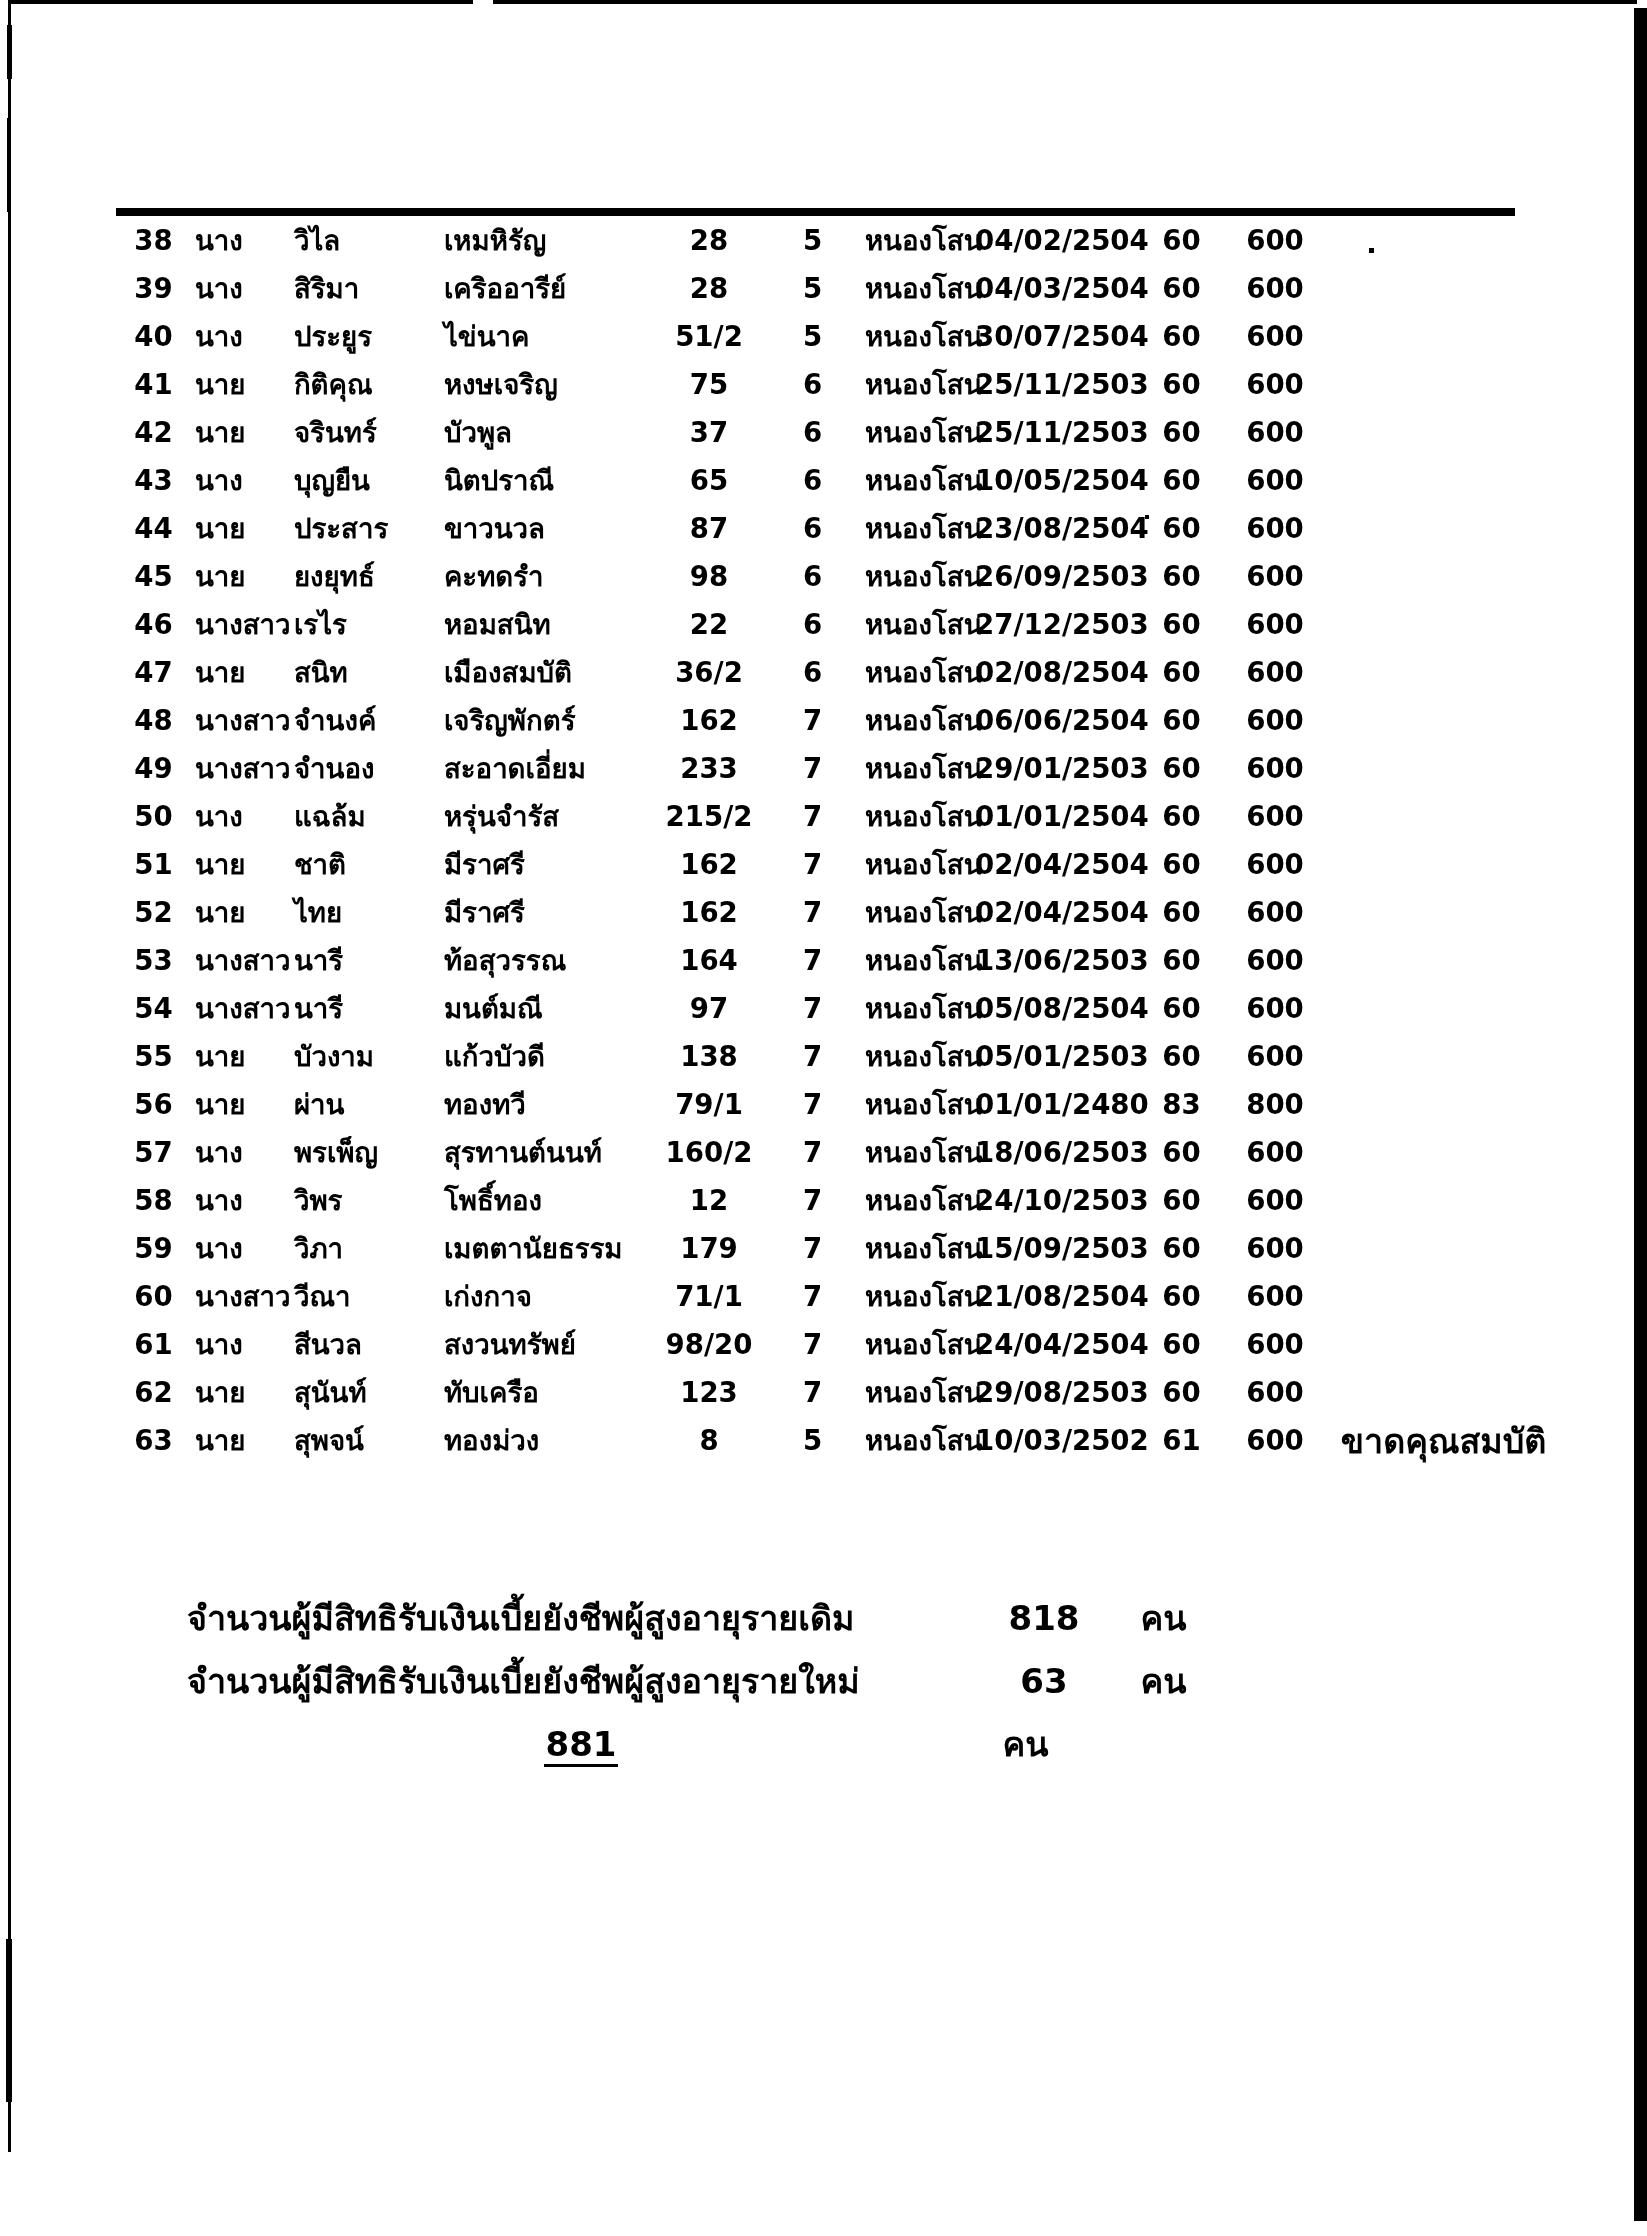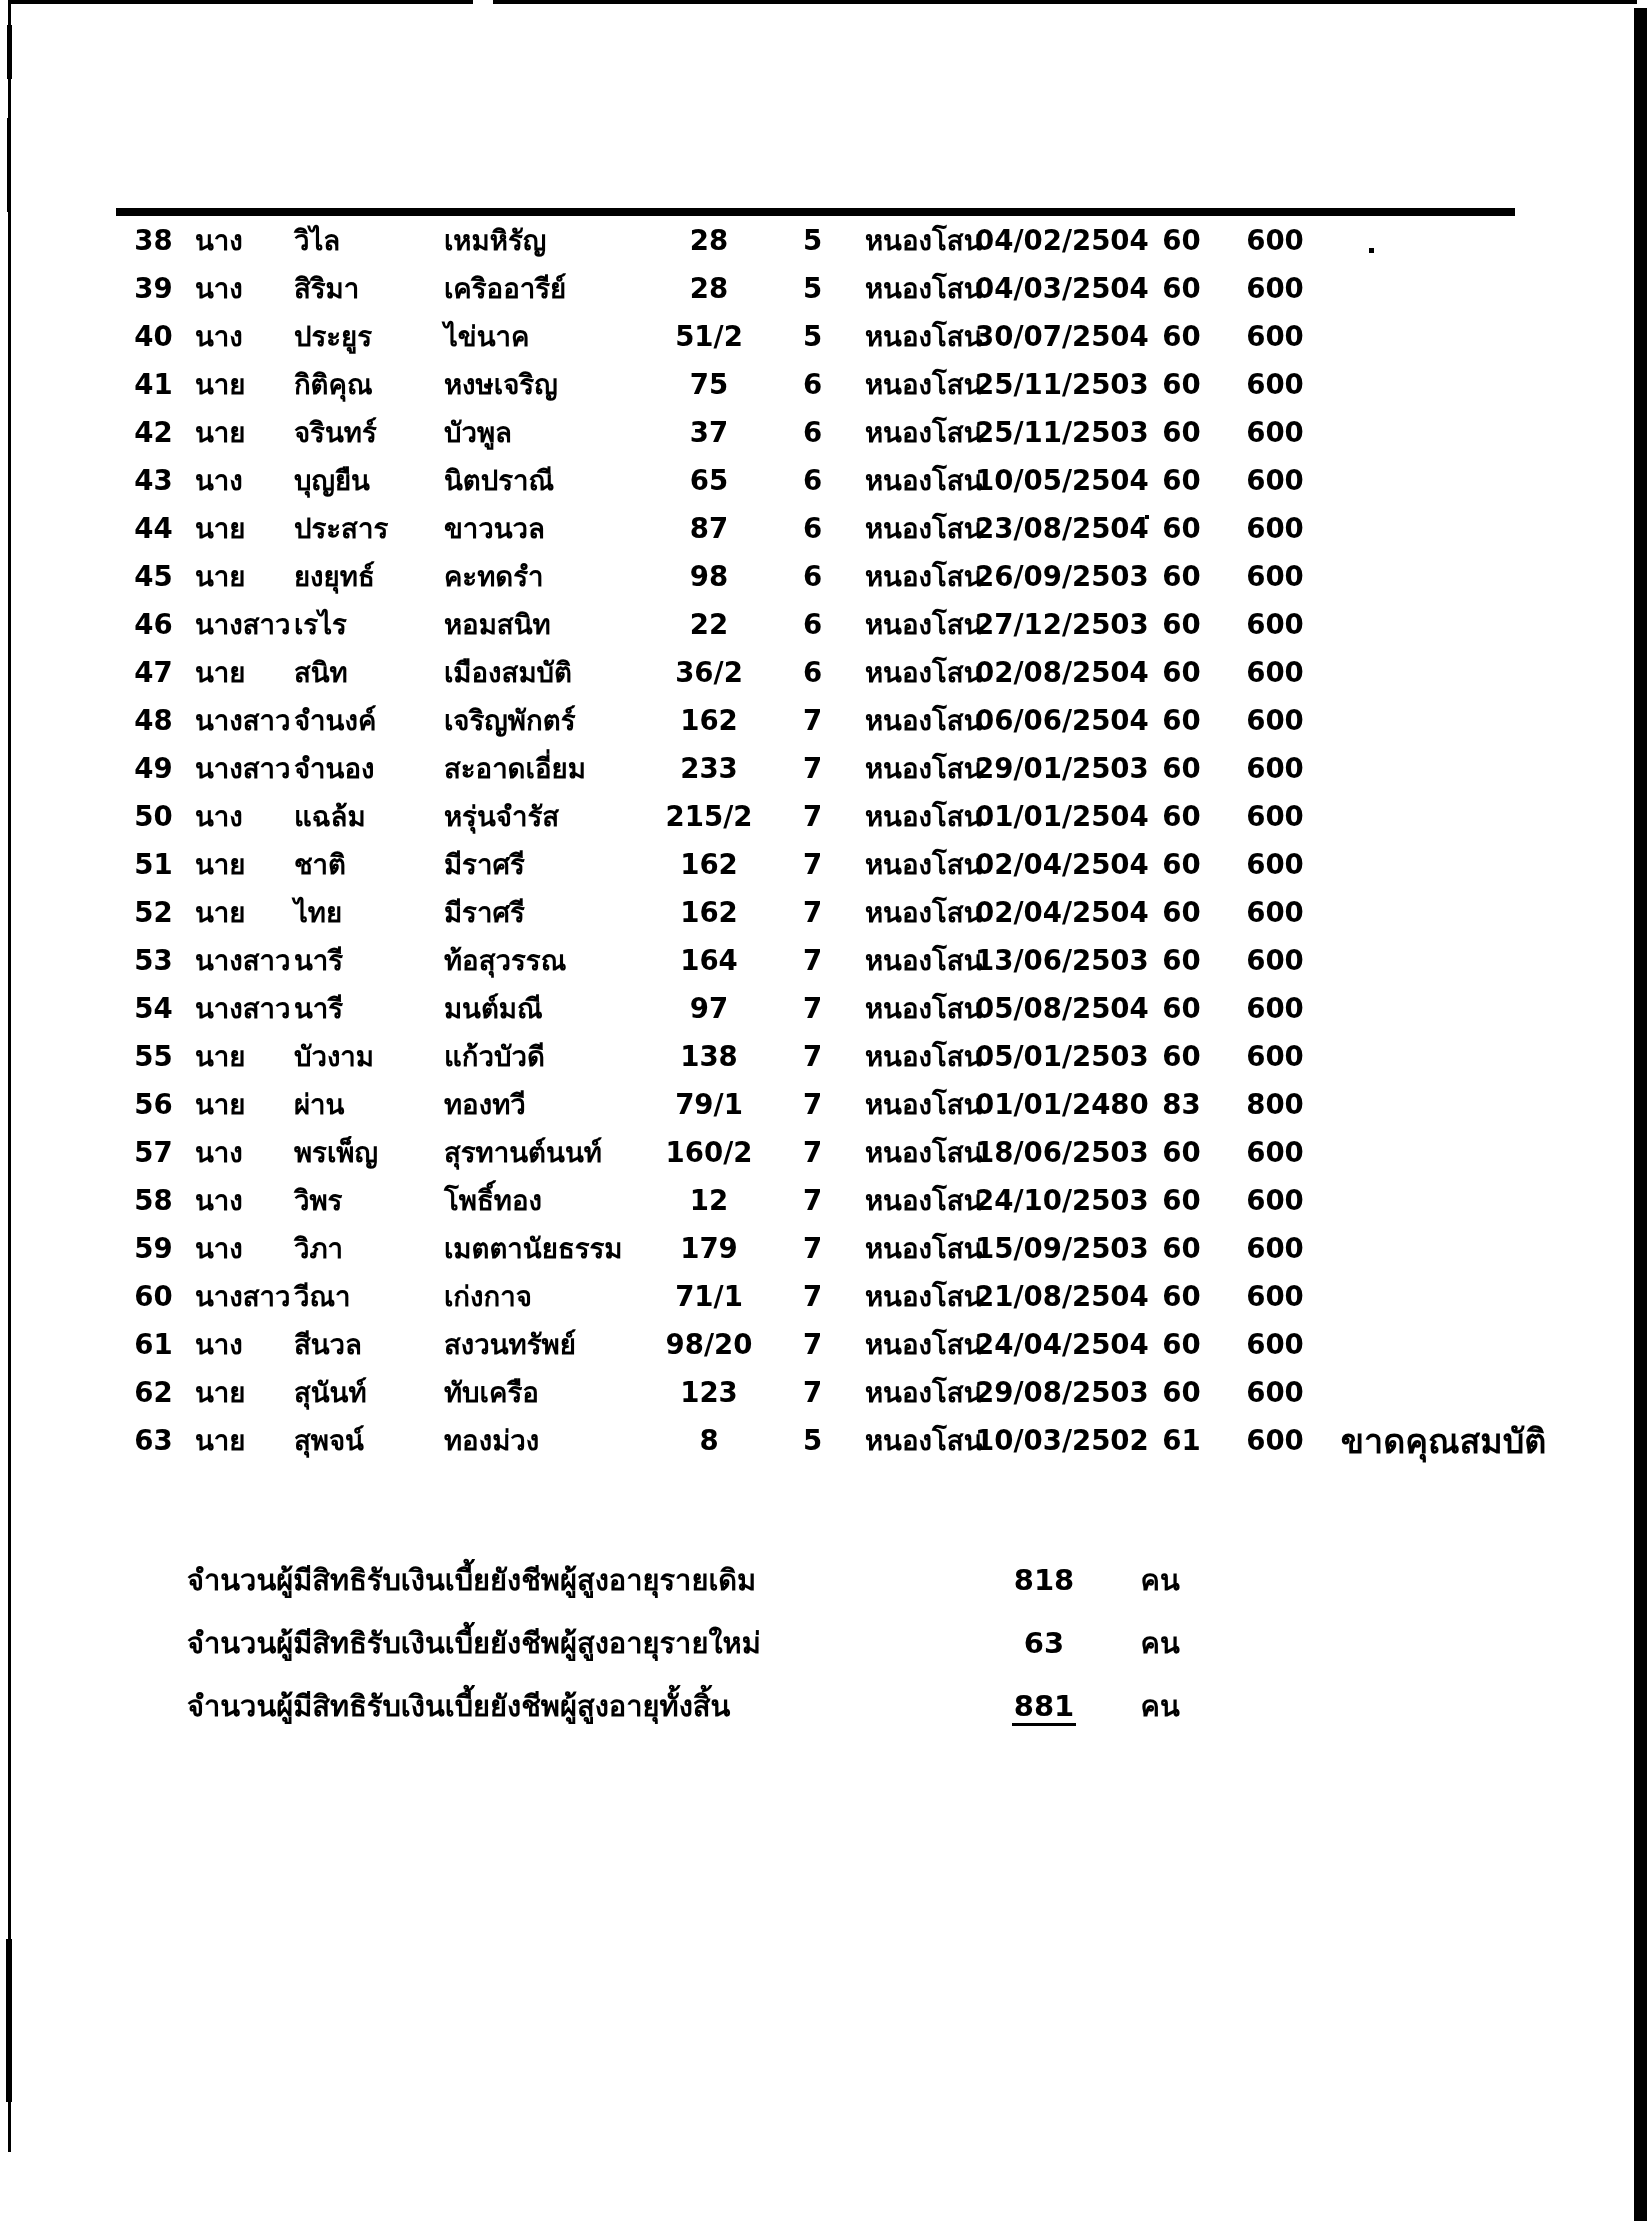--- a/index.html
+++ b/index.html
@@ -25,23 +25,23 @@
   .h-name{grid-column:2 / span 3;text-align:center;}
   .rule{position:absolute;left:116px;top:208px;width:1399px;height:7.9px;background:#000;}
   .tbody{top:217px;grid-auto-rows:48px;font-size:27.6px;font-weight:700;}
   .tbody .cell{line-height:48px;white-space:nowrap;overflow:visible;}
   .c-center{text-align:center;}
   .c-left{text-align:left;padding-left:5.9px;}
   .c-tambon{text-align:left;padding-left:7.9px;}
   .c-remark{text-align:left;padding-left:11.8px;font-size:34px;}
   
   .summary{
-    position:absolute;left:187px;top:1549px;width:1084px;
+    position:absolute;left:187px;top:1587px;width:1084px;
     display:grid;grid-template-columns:788px 138px 99px;grid-auto-rows:63px;
-    font-size:29px;font-weight:600;
+    font-size:34px;font-weight:600;
   }
   .summary .s-label{line-height:63px;white-space:nowrap;}
   .summary .s-value{line-height:63px;text-align:center;}
   .summary .s-unit{line-height:63px;text-align:left;padding-left:27.6px;}
   .summary .emph{font-weight:800;}
   .summary .emph .uval{border-bottom:3px solid #000;padding:0 2px;}
 </style>
 </head>
 <body>
 
@@ -376,19 +376,18 @@
 
   <div class="summary" id="summary">
     <div class="s-label">จำนวนผู้มีสิทธิรับเงินเบี้ยยังชีพผู้สูงอายุรายเดิม</div>
     <div class="s-value"><span class="">818</span></div>
     <div class="s-unit">คน</div>
 
     <div class="s-label">จำนวนผู้มีสิทธิรับเงินเบี้ยยังชีพผู้สูงอายุรายใหม่</div>
     <div class="s-value"><span class="">63</span></div>
     <div class="s-unit">คน</div>
 
-    <div class="s-label emph">จำนวนผู้มีสิทธิรับเงินเบี้ยยังชีพผู้สูงอายุทั้งสิ้น</div>
     <div class="s-value emph"><span class="uval">881</span></div>
     <div class="s-unit emph">คน</div>
   </div>
 
 </div>
 
 
 </body></html>

